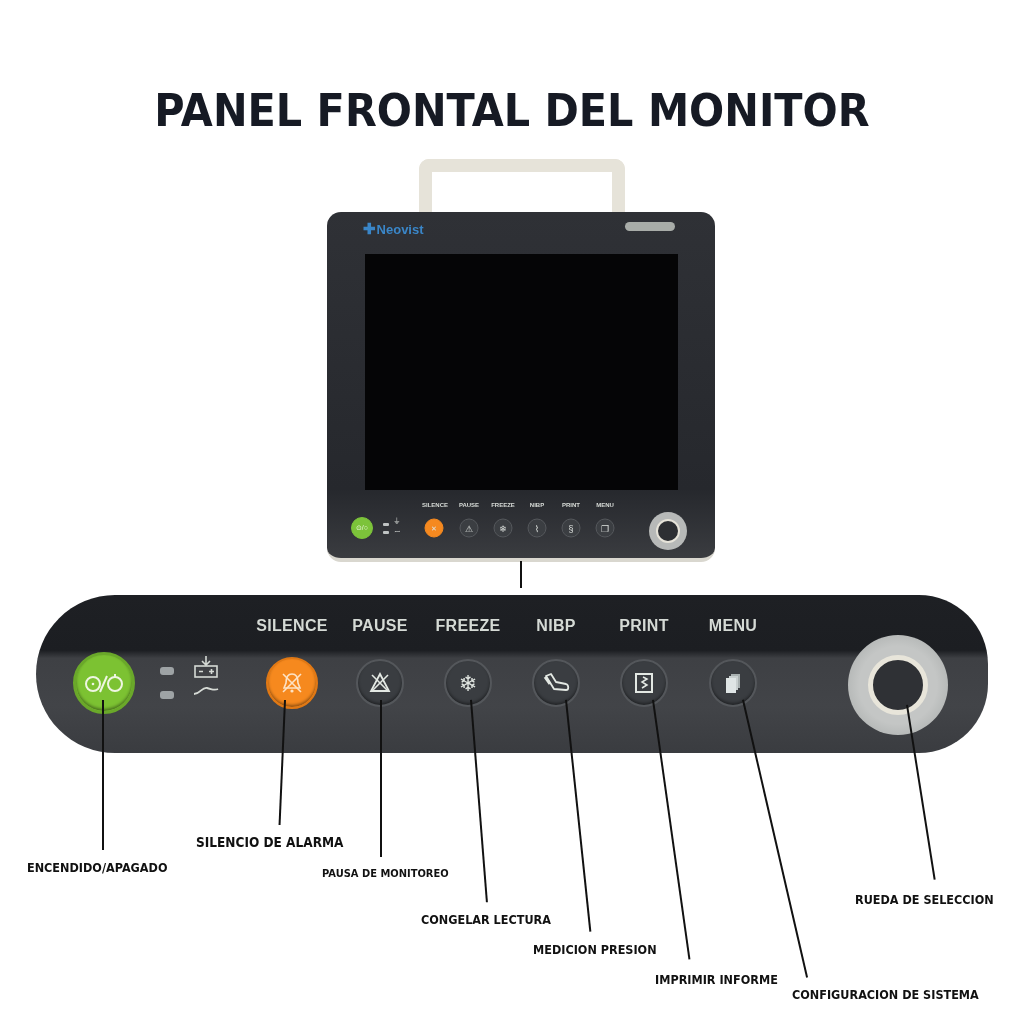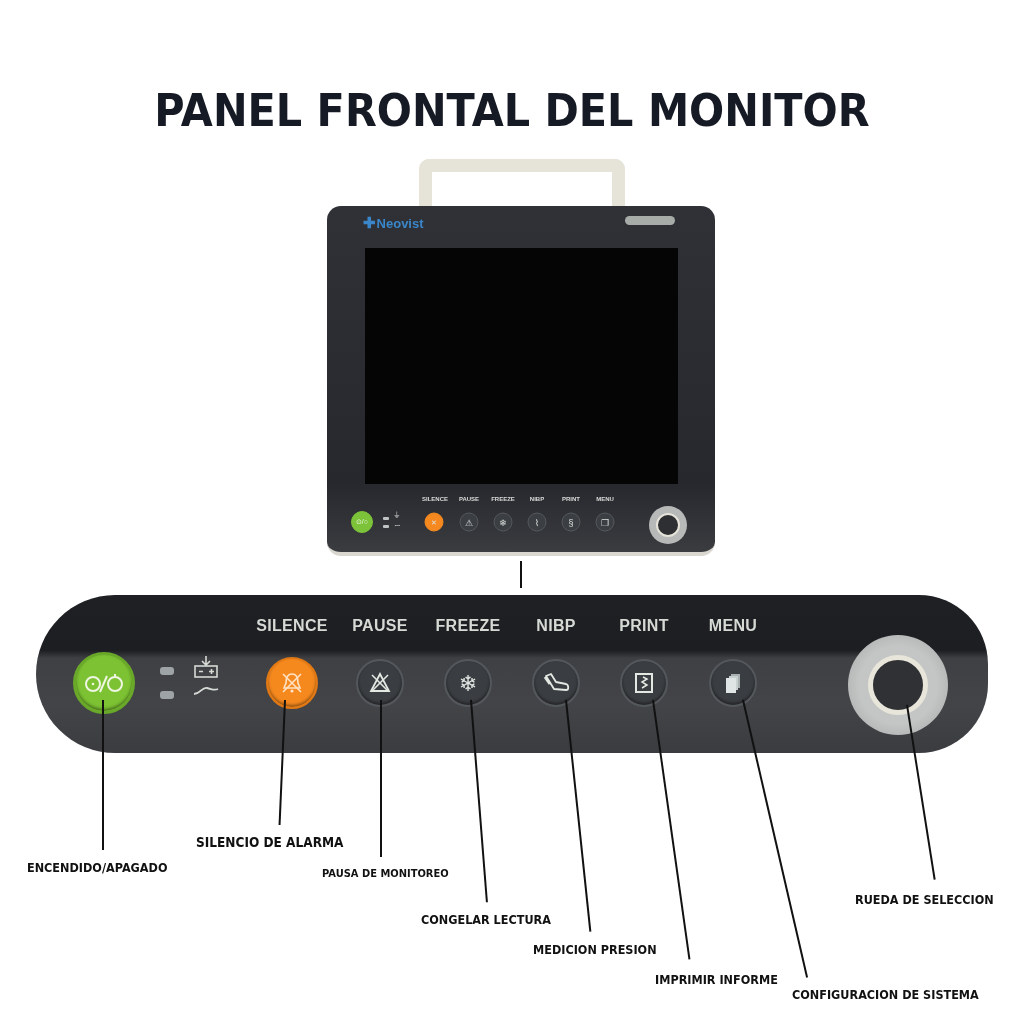--- a/index.html
+++ b/index.html
@@ -12,21 +12,21 @@
     color: #161a24; letter-spacing: 0px; transform: scaleX(0.92);
   }
 
   
   .handle {
     position: absolute; left: 419px; top: 159px; width: 206px; height: 60px;
     border: 13px solid #e6e3d9; border-bottom: none; border-radius: 10px 10px 0 0;
     background: transparent;
   }
   .monitor {
-    position: absolute; left: 327px; top: 206px; width: 388px; height: 350px;
+    position: absolute; left: 327px; top: 212px; width: 388px; height: 350px;
     background: linear-gradient(180deg, #2f3136 0%, #26282d 80%, #3a3c40 100%);
     border-radius: 14px; border-bottom: 4px solid #d9d7cf;
   }
   .brand { position: absolute; left: 36px; top: 8px; color: #3a86c8; font-size: 13px; font-weight: bold; }
   .brand .plus { font-size: 15px; margin-right: 1px; }
   .indicator { position: absolute; left: 298px; top: 10px; width: 50px; height: 9px; border-radius: 5px; background: #a8aca8; }
   .screen { position: absolute; left: 38px; top: 42px; width: 313px; height: 236px; background: #050506; }
 
   .s-labels { position: absolute; top: 290px; left: 0; width: 100%; height: 10px; }
   .s-label { position: absolute; font-size: 6px; font-weight: bold; color: #d8dcd8; transform: translateX(-50%); }

